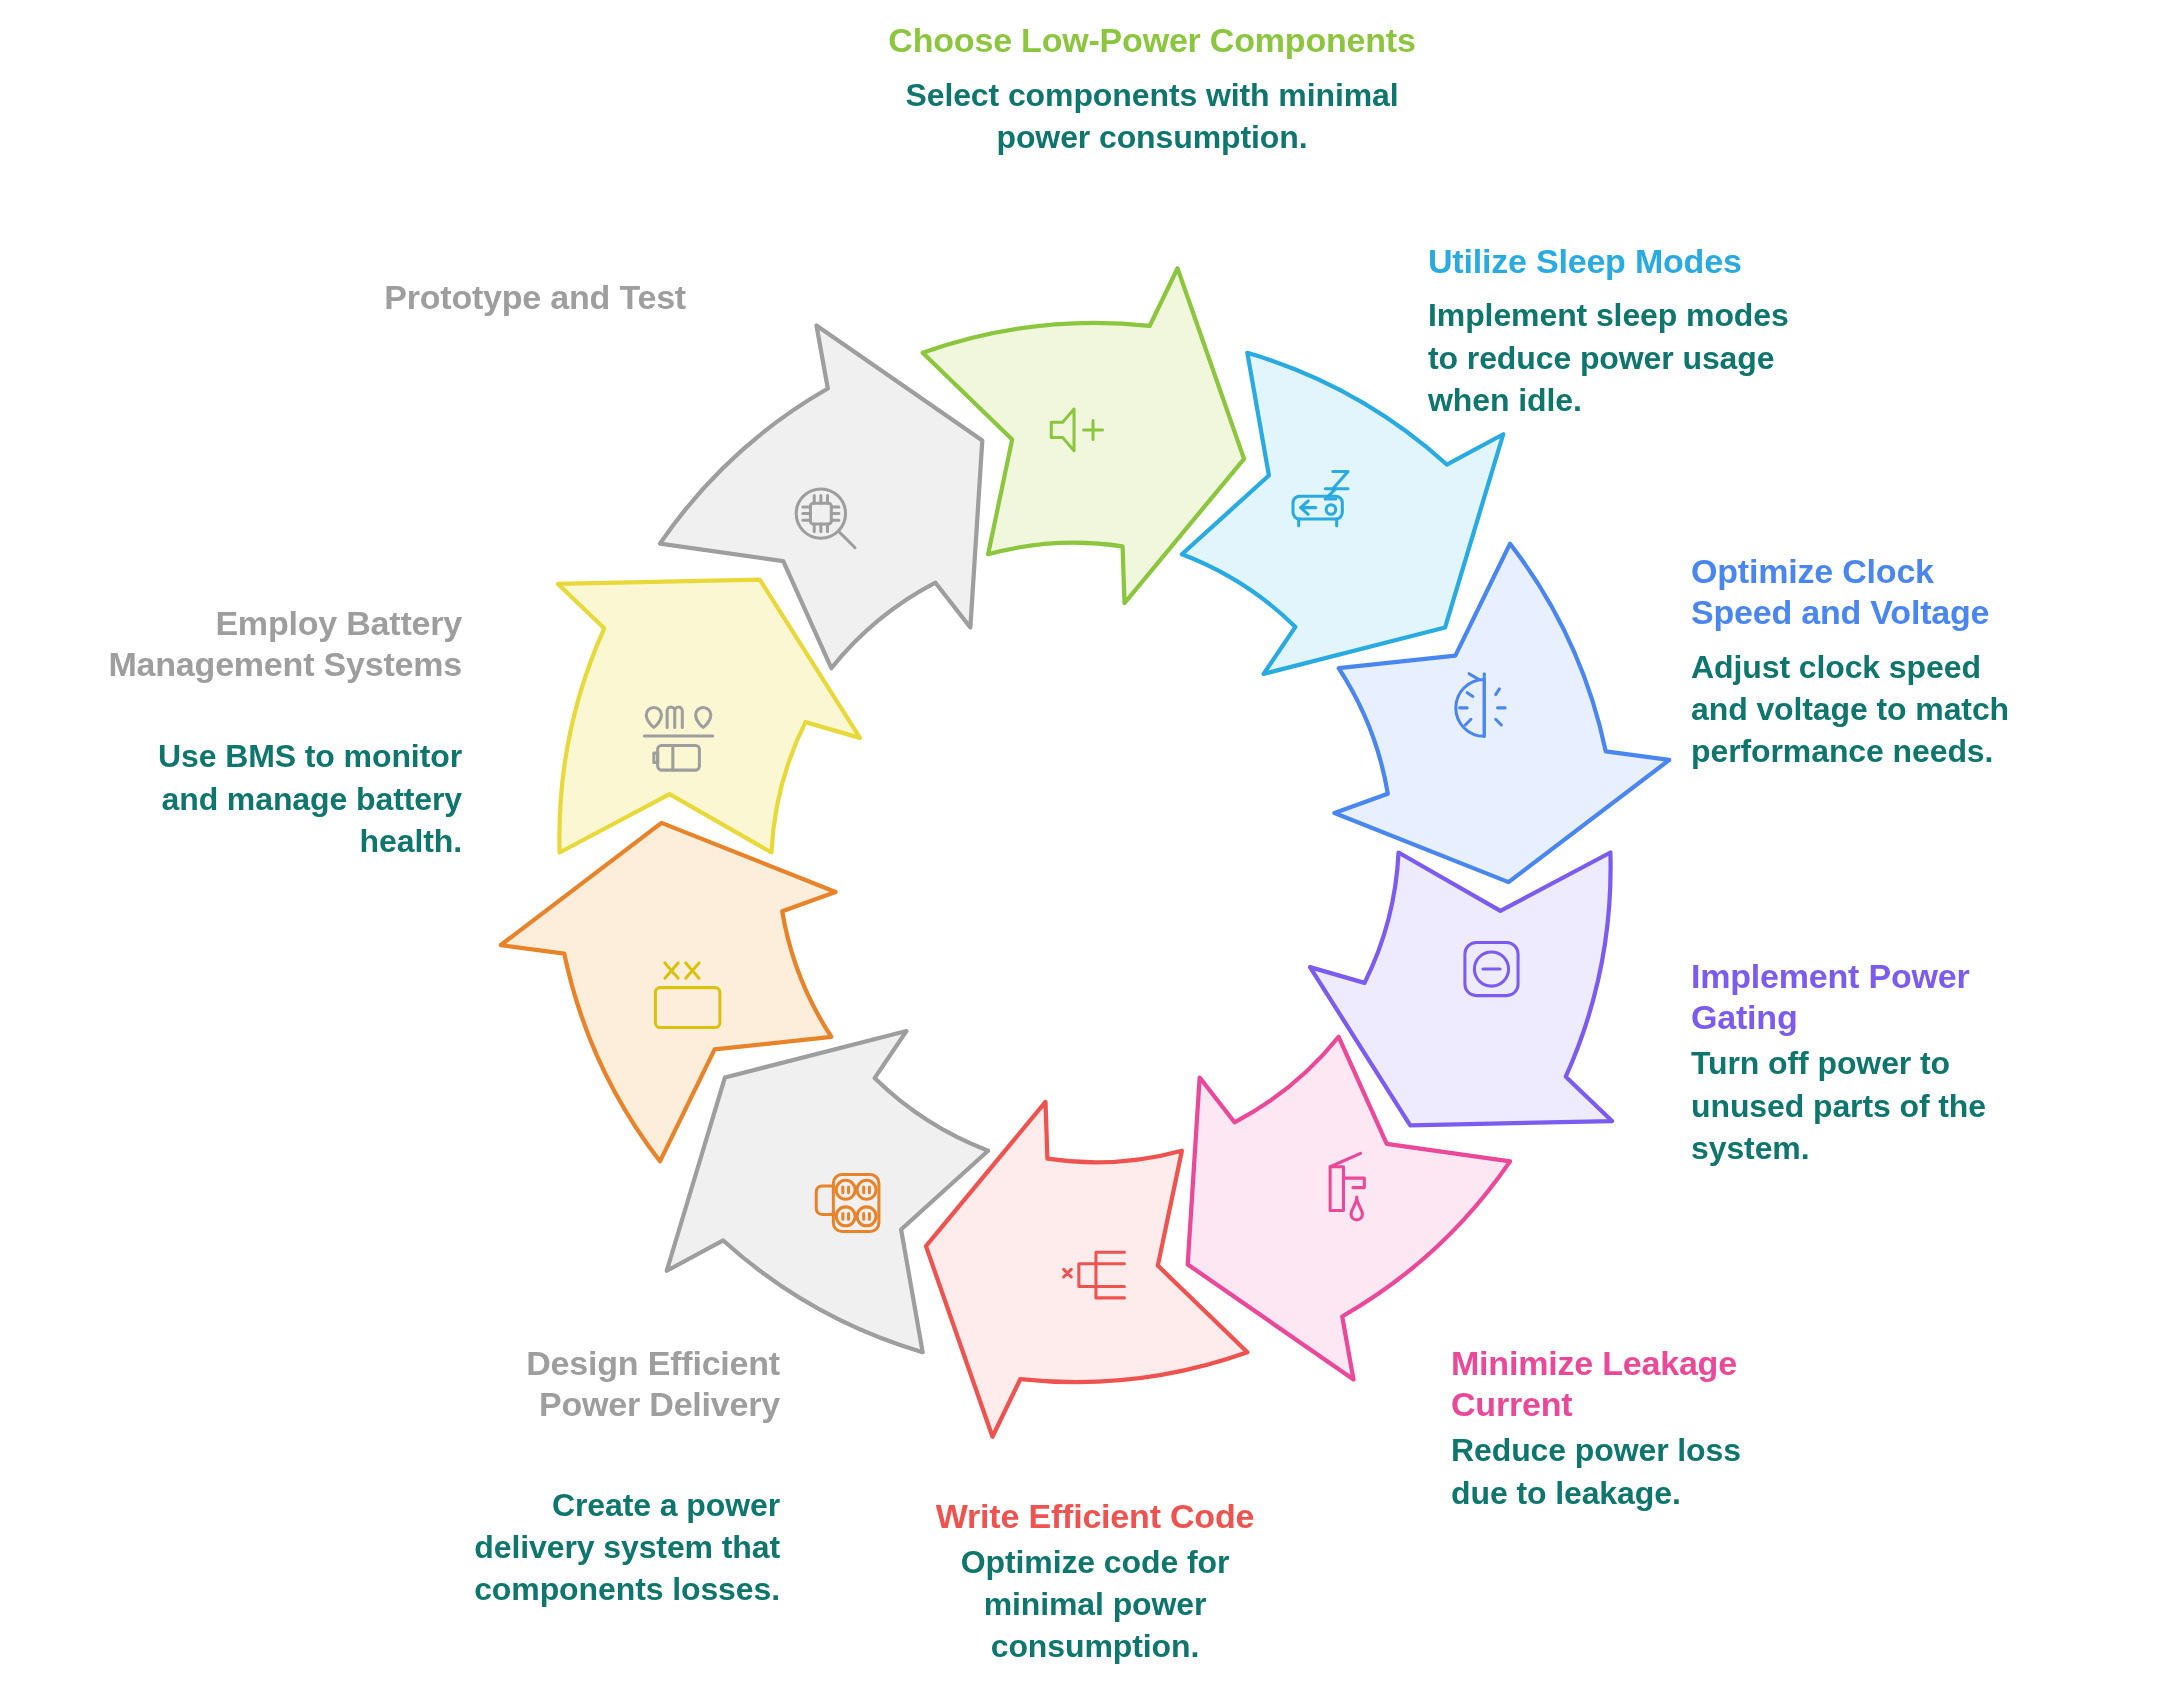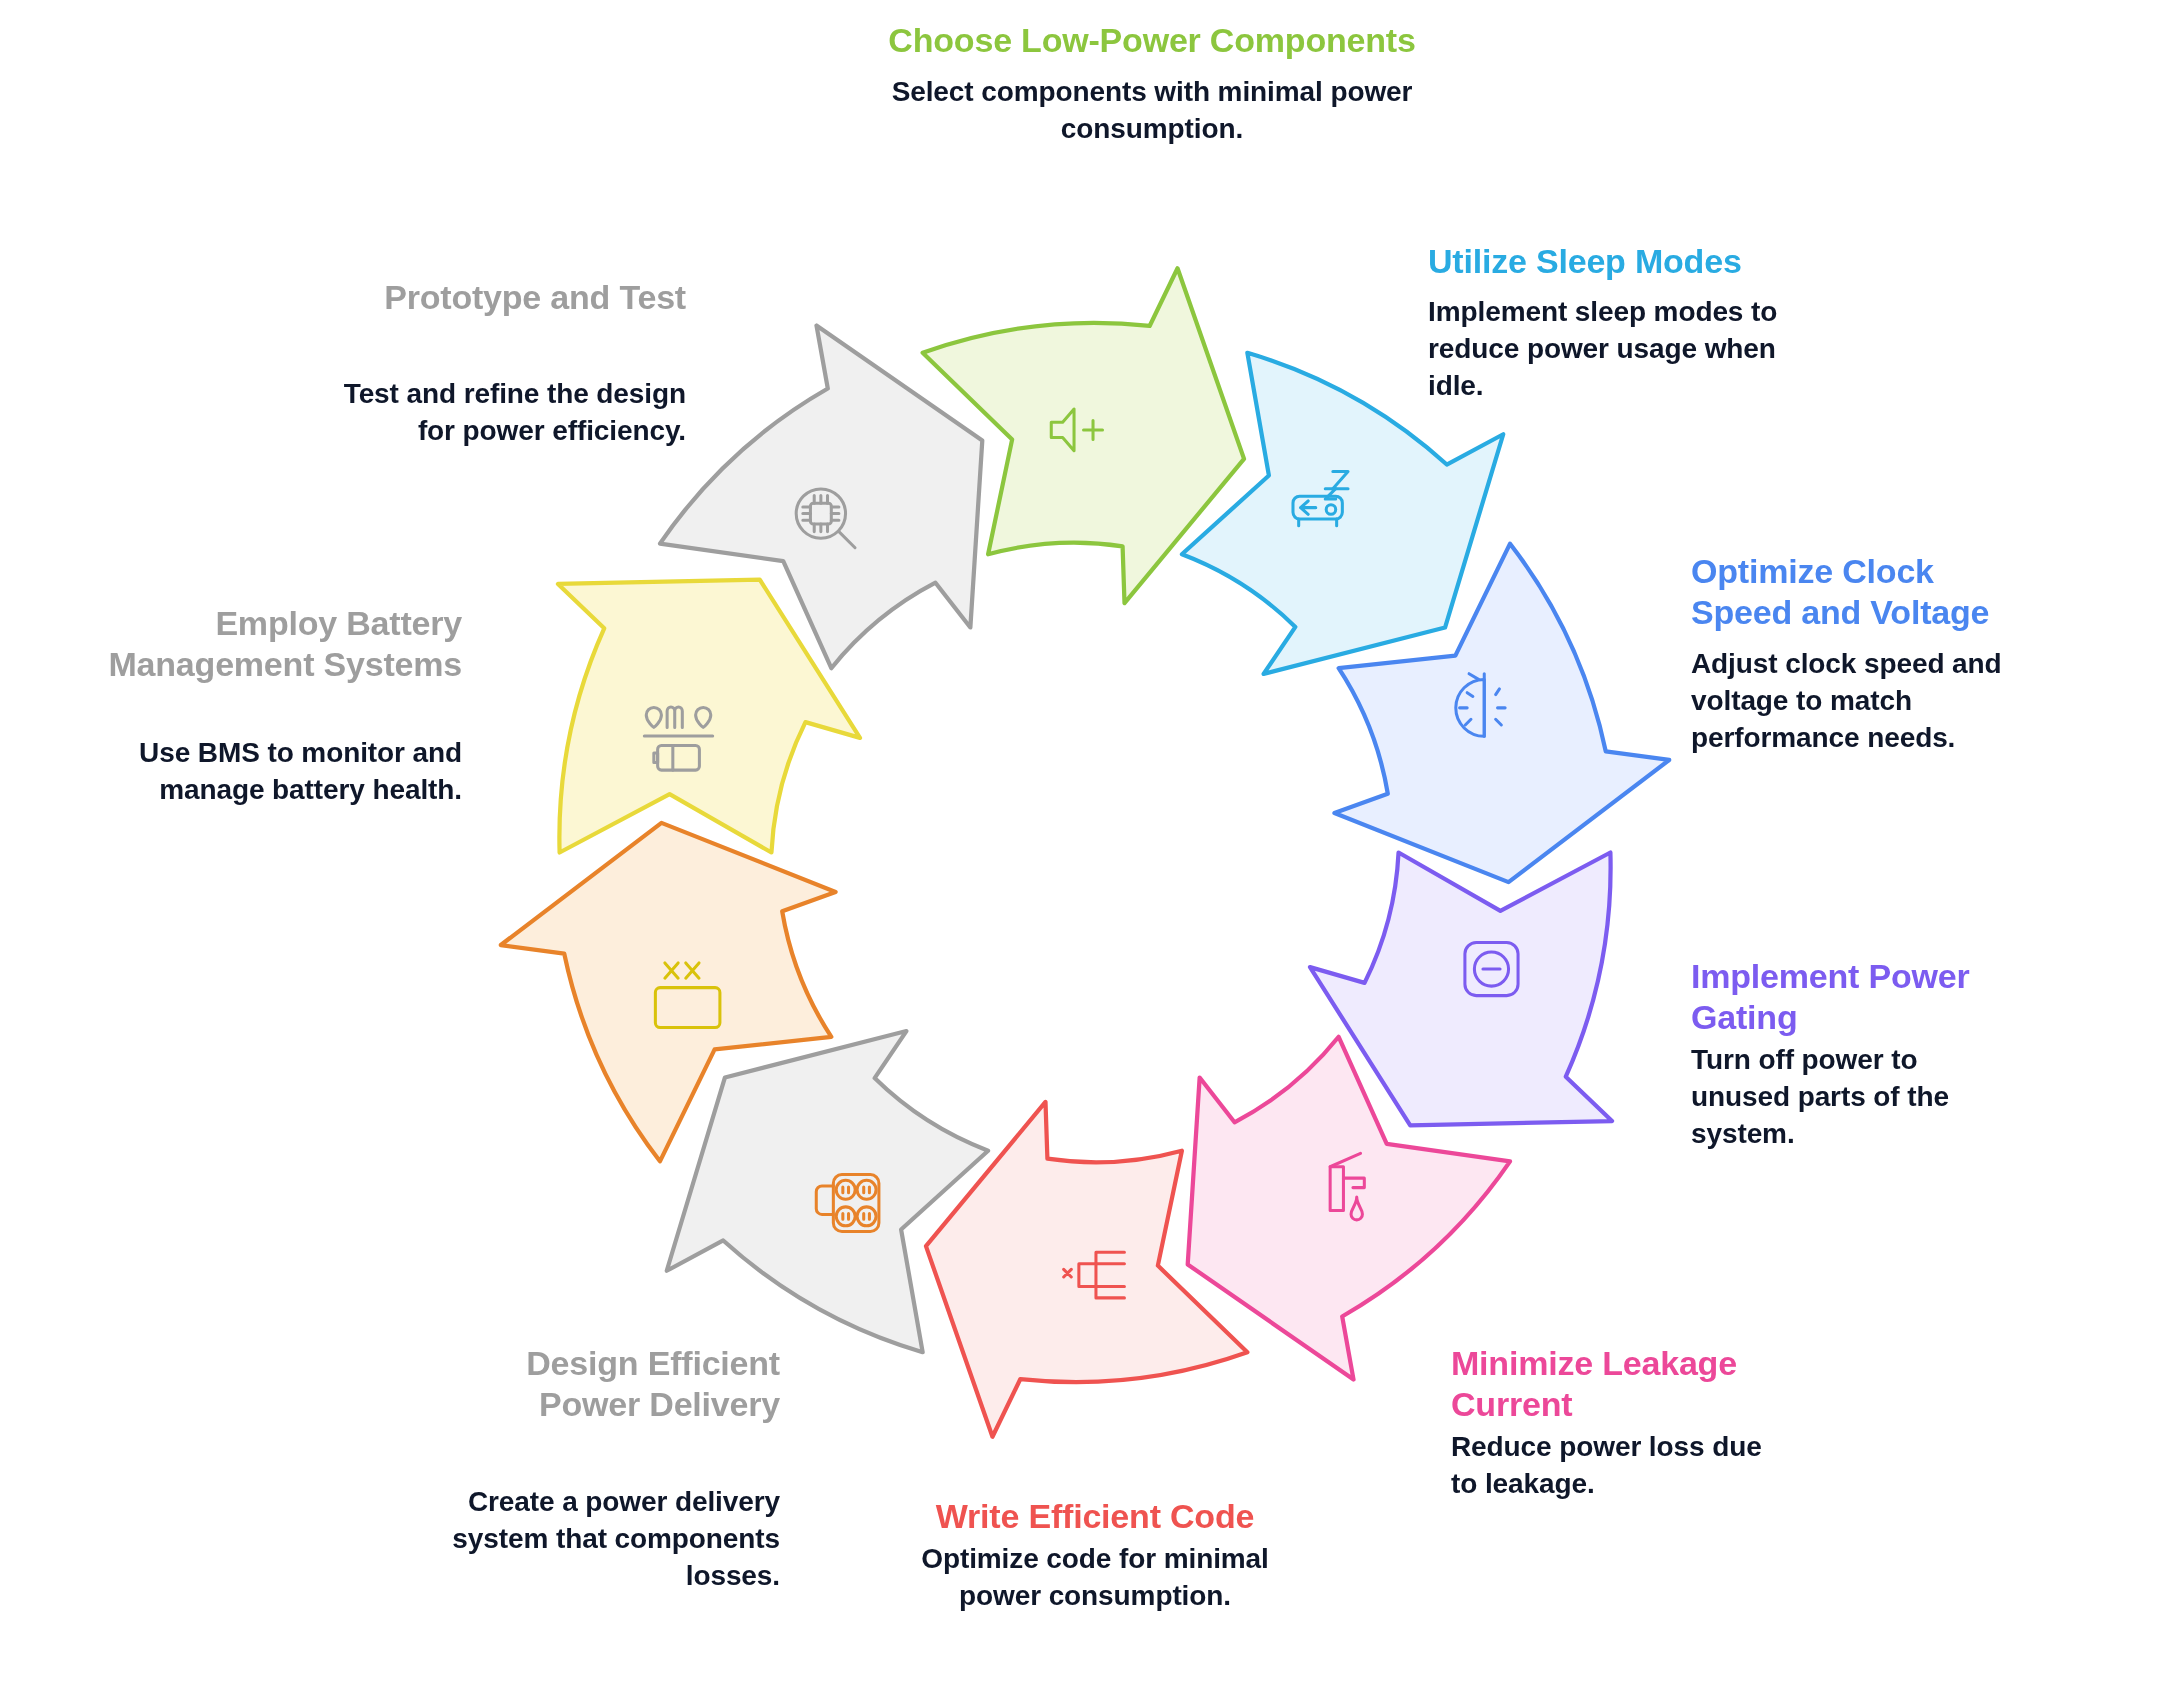--- a/index.html
+++ b/index.html
@@ -24,24 +24,24 @@
     display:flex;
     flex-direction:column;
   }
   .label-title {
     font-size:34px;
     font-weight:700;
     line-height:1.22;
     letter-spacing:-0.2px;
   }
   .label-desc {
-    font-size:28px;
+    font-size:32px;
     font-weight:700;
     line-height:1.32;
-    color:#0f172a;
+    color:#0f766e;
     letter-spacing:-0.1px;
   }
   .ta-center { text-align:center; align-items:center; }
   .ta-left   { text-align:left;   align-items:flex-start; }
   .ta-right  { text-align:right;  align-items:flex-end;gap:23px; }
 
   
   .lb-0 { left:881px; top:20.3px;   width:542px; }
   .lb-1 { left:1428px; top:241px;  width:364px; }
   .lb-2 { left:1691px; top:551px;  width:331px; }
@@ -213,17 +213,16 @@
 
   <div class="label-block lb-8 ta-right">
     <div class="label-title" style="color: rgb(158, 158, 158);">Employ Battery Management Systems</div>
     <div class="desc-gap-sm"></div>
     <div class="label-desc">Use BMS to monitor and manage battery health.</div>
   </div>
 
   <div class="label-block lb-9 ta-right">
     <div class="label-title" style="color: rgb(158, 158, 158);">Prototype and Test</div>
     <div class="desc-gap"></div>
-    <div class="label-desc">Test and refine the design for power efficiency.</div>
   </div>
 
 </div>
 
 
 </body></html>

